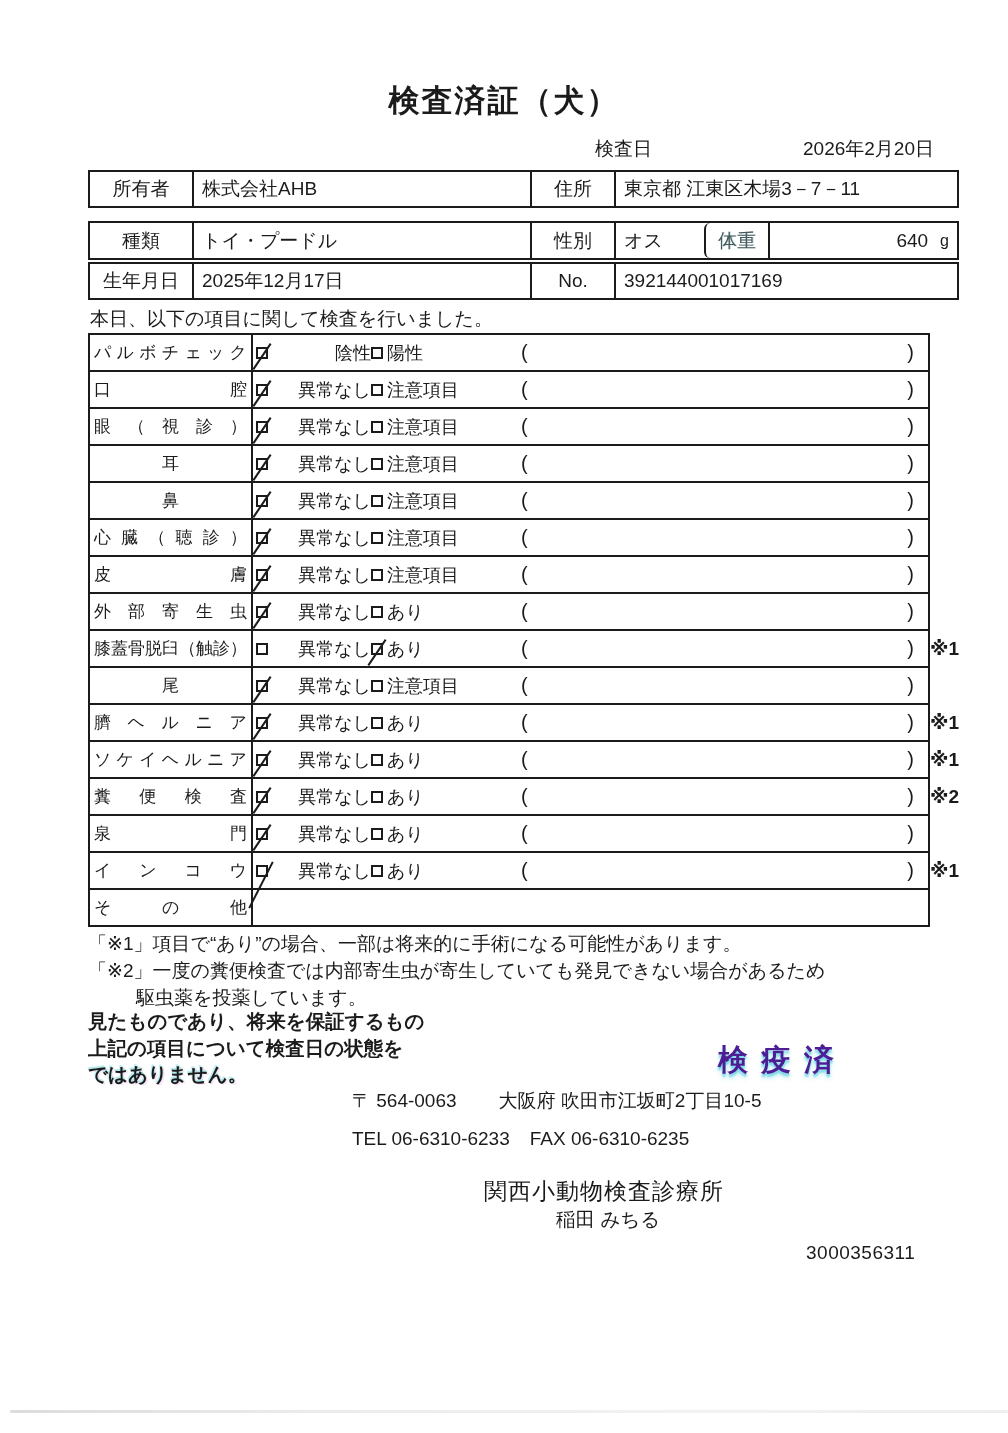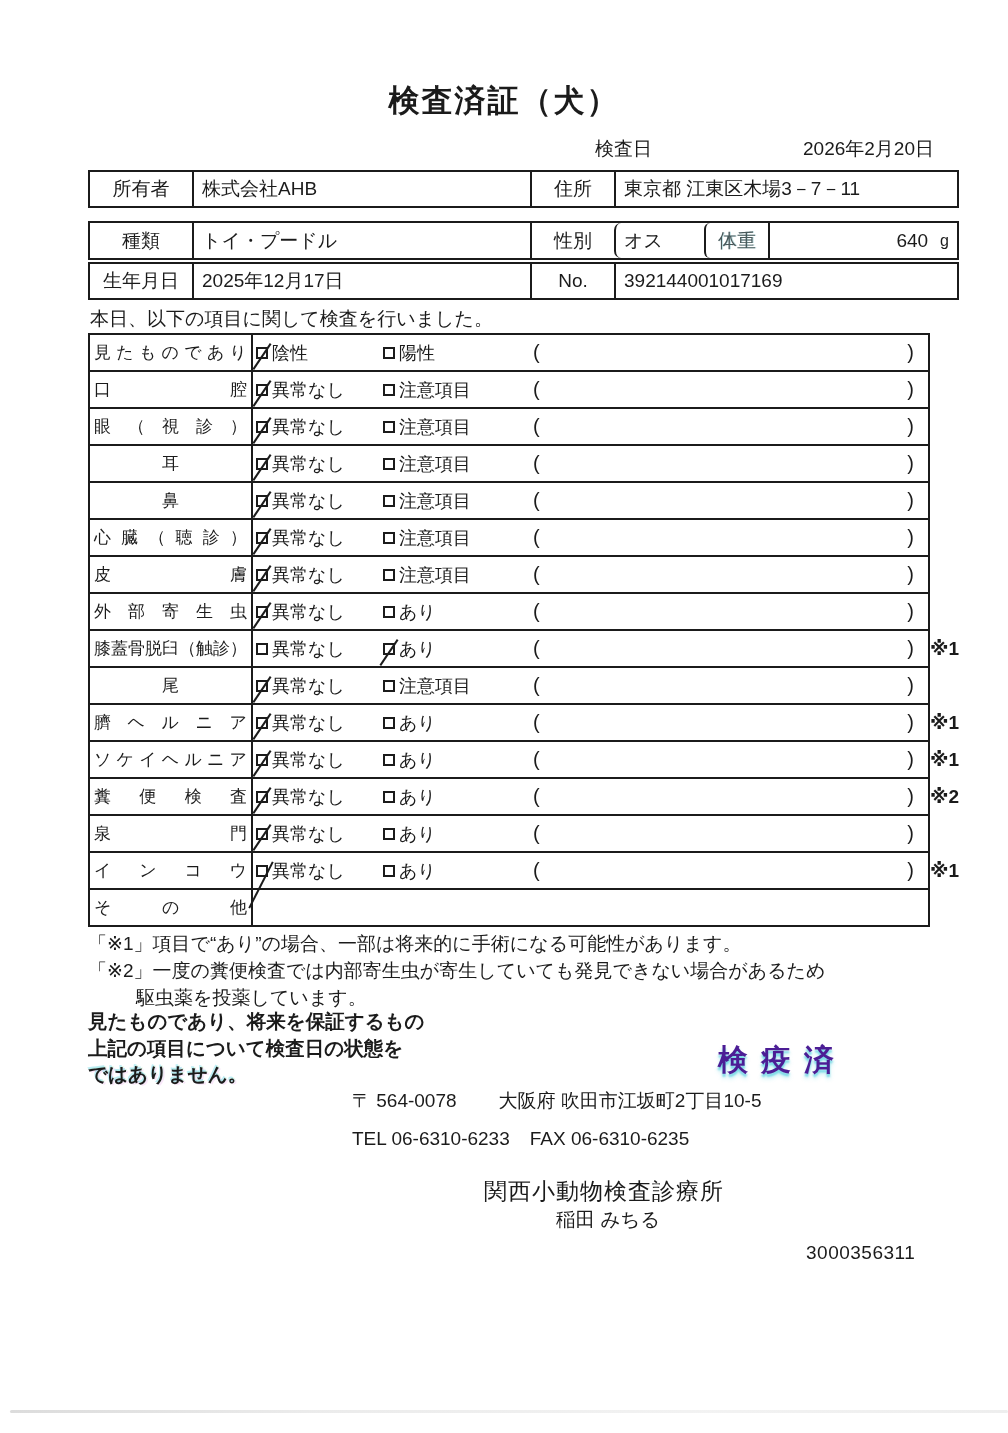--- a/index.html
+++ b/index.html
@@ -33,21 +33,21 @@
   }
   .htable .cell:first-child { border-left:none; }
   .htable .lab { justify-content:center; padding:0 4px; }
   .t-owner { top:170px; height:38px; }
   .t-species { top:221px; height:39px; }
   .t-birth { top:262px; height:38px; }
   .w-lab1 { width:102px; flex:none; }
   .w-val1 { width:338px; flex:none; }
   .w-lab2 { width:84px; flex:none; }
   .w-val2 { flex:1; }
-  .w-sex  { width:90px; flex:none;border-radius:7px; }
+  .w-sex  { width:90px; flex:none; }
   .w-wlab { width:64px; flex:none; }
   .weight-cell { flex:1; justify-content:flex-end; gap:12px; padding-right:16px; }
   .weight-label { color:#48585a; text-shadow:1px 0 0 rgba(80,170,180,0.35);border-radius:6px; }
   .unit { font-size:16px; }
 
   
   .intro { position:absolute; top:306px; left:90px; font-size:19px; }
 
   
   .main-table {
@@ -63,21 +63,21 @@
     font-size:17px; padding:0 4px; display:block;
     line-height:35px;
     text-align:justify; text-align-last:justify; text-justify:inter-character;
     overflow:hidden; white-space:nowrap;
   }
   .item-label.single { text-align:center; text-align-last:center; }
   .content {
     flex:1; display:flex; align-items:center; padding-left:3px; font-size:18px;
   }
   .opt { display:flex; align-items:center; gap:4px; flex:none; }
-  .opt.o1 { width:127px; }
+  .opt.o1 { width:115px;justify-content:space-between; }
   .opt.o2 { width:150px; }
   .cb {
     position:relative; width:12px; height:12px; flex:none;
     border:2px solid #1b1b1b; display:inline-block; margin-top:1px;
   }
   .cb.checked::after {
     content:""; position:absolute; left:3px; top:-8px;
     width:2px; height:31px; background:#1b1b1b;
     transform:rotate(34deg); z-index:3;
   }
@@ -162,21 +162,21 @@
     <div class="cell lab w-lab1">生年月日</div>
     <div class="cell w-val1">2025年12月17日</div>
     <div class="cell lab w-lab2">No.</div>
     <div class="cell w-val2">392144001017169</div>
   </div>
 
   <div class="intro">本日、以下の項目に関して検査を行いました。</div>
 
   <div class="main-table">
       <div class="trow">
-      <div class="item-label">見たものであり</div>
+      <div class="item-label">パルボチェック</div>
       <div class="content">
         <span class="opt o1">
           <span class="cb cb1 checked"></span>
           <span>陰性</span>
         </span>
         <span class="opt o2">
           <span class="cb cb2"></span>
           <span>陽性</span>
         </span>
         <span class="paren">(</span>
@@ -442,21 +442,21 @@
 
   <div class="statement">
     <div>見たものであり、将来を保証するもの</div>
     <div>上記の項目について検査日の状態を</div>
     <div class="fringe">ではありません。</div>
   </div>
 
   <div class="stamp">検疫済</div>
 
   <div class="addr-line addr1">
-    <span>〒 564-0078</span><span class="gap"></span><span>大阪府 吹田市江坂町2丁目10-5</span>
+    <span>〒 564-0063</span><span class="gap"></span><span>大阪府 吹田市江坂町2丁目10-5</span>
   </div>
   <div class="addr-line addr2">
     <span>TEL 06-6310-6233</span><span class="gap"></span><span>FAX 06-6310-6235</span>
   </div>
 
   <div class="clinic-name">関西小動物検査診療所</div>
   <div class="vet-name">稲田 みちる</div>
   <div class="doc-number">3000356311</div>
 
   <div class="scan-line"></div>

